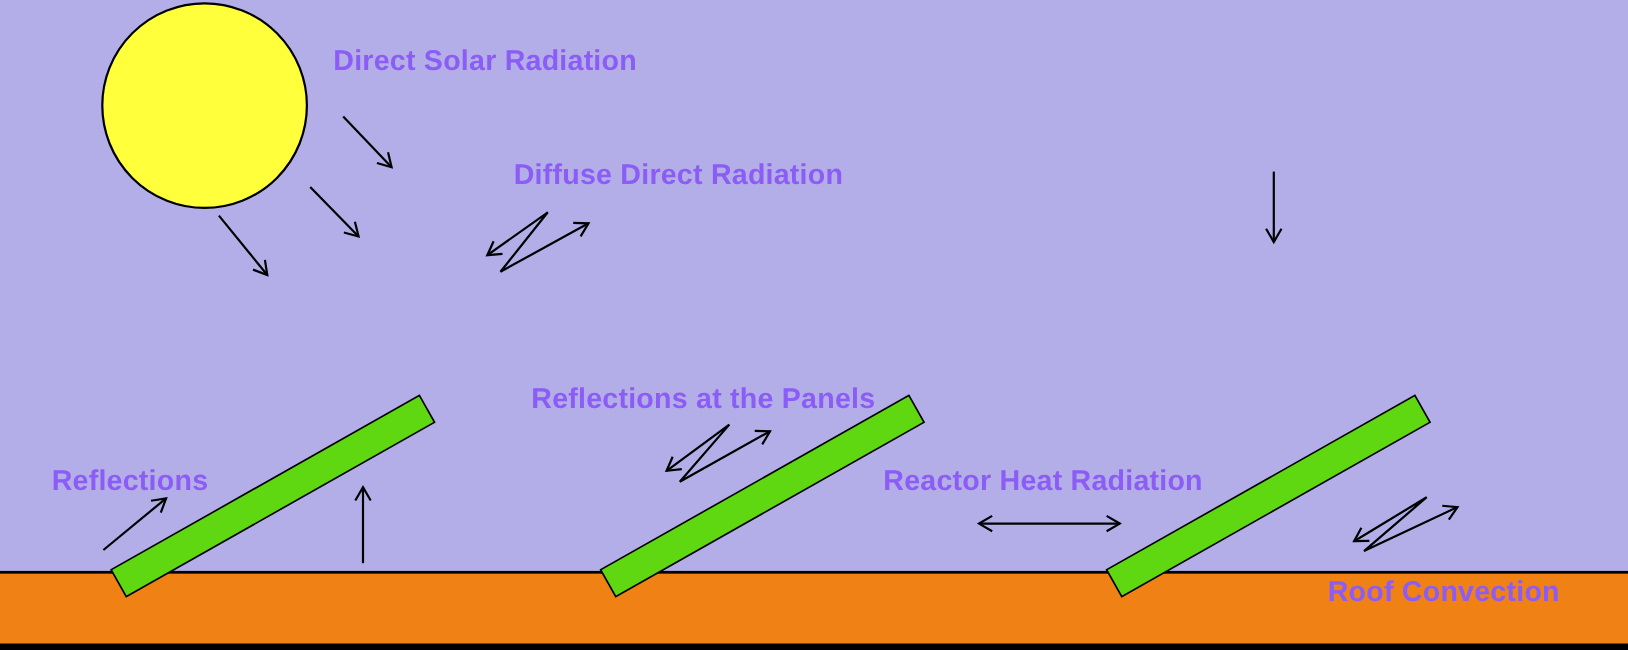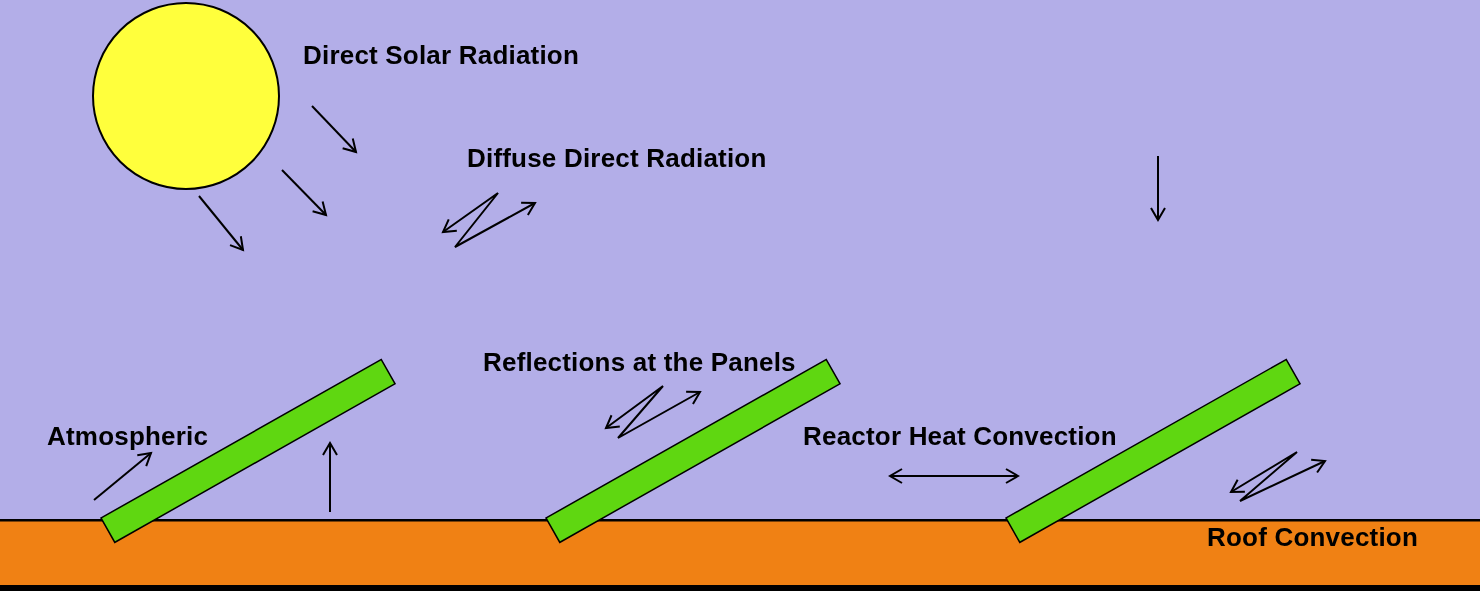--- a/index.html
+++ b/index.html
@@ -8,21 +8,21 @@
     width:1480px;
     height:591px;
     overflow:hidden;
     font-family:"Liberation Sans", sans-serif;
   }
   .canvas svg { position:absolute; left:0; top:0; width:1480px; height:591px; display:block; }
   .label {
     position:absolute;
     font-weight:bold;
     font-size:26px;
-    color:#000000;
+    color:#8b5cf6;
     white-space:nowrap;
     letter-spacing:0.2px;
   }
   .lbl-direct       { left:303px;  top:40px;  }
   .lbl-diffuse      { left:467px;  top:143px; }
   .lbl-atmospheric  { left:1016px; top:113px; }
   .lbl-reflections  { left:483px;  top:347px; }
   .lbl-convection   { left:47px;   top:421px; }
   .lbl-reactor      { left:803px;  top:421px; }
   .lbl-roofheat     { left:224px;  top:522px; }
@@ -74,17 +74,17 @@
 
       <line x1="330" y1="512" x2="330" y2="443" marker-end="url(#ah)"></line>
 
       <polyline points="1325,461 1240,501 1297,452 1231,492" marker-start="url(#ah)" marker-end="url(#ah)"></polyline>
     </g>
   </svg>
 
   <div class="label lbl-direct">Direct Solar Radiation</div>
   <div class="label lbl-diffuse">Diffuse Direct Radiation</div>
   <div class="label lbl-reflections">Reflections at the Panels</div>
-  <div class="label lbl-convection">Atmospheric</div>
-  <div class="label lbl-reactor">Reactor Heat Convection</div>
+  <div class="label lbl-convection">Reflections</div>
+  <div class="label lbl-reactor">Reactor Heat Radiation</div>
   <div class="label lbl-roofrefl">Roof Convection</div>
 
 </div>
 
 </body></html>

